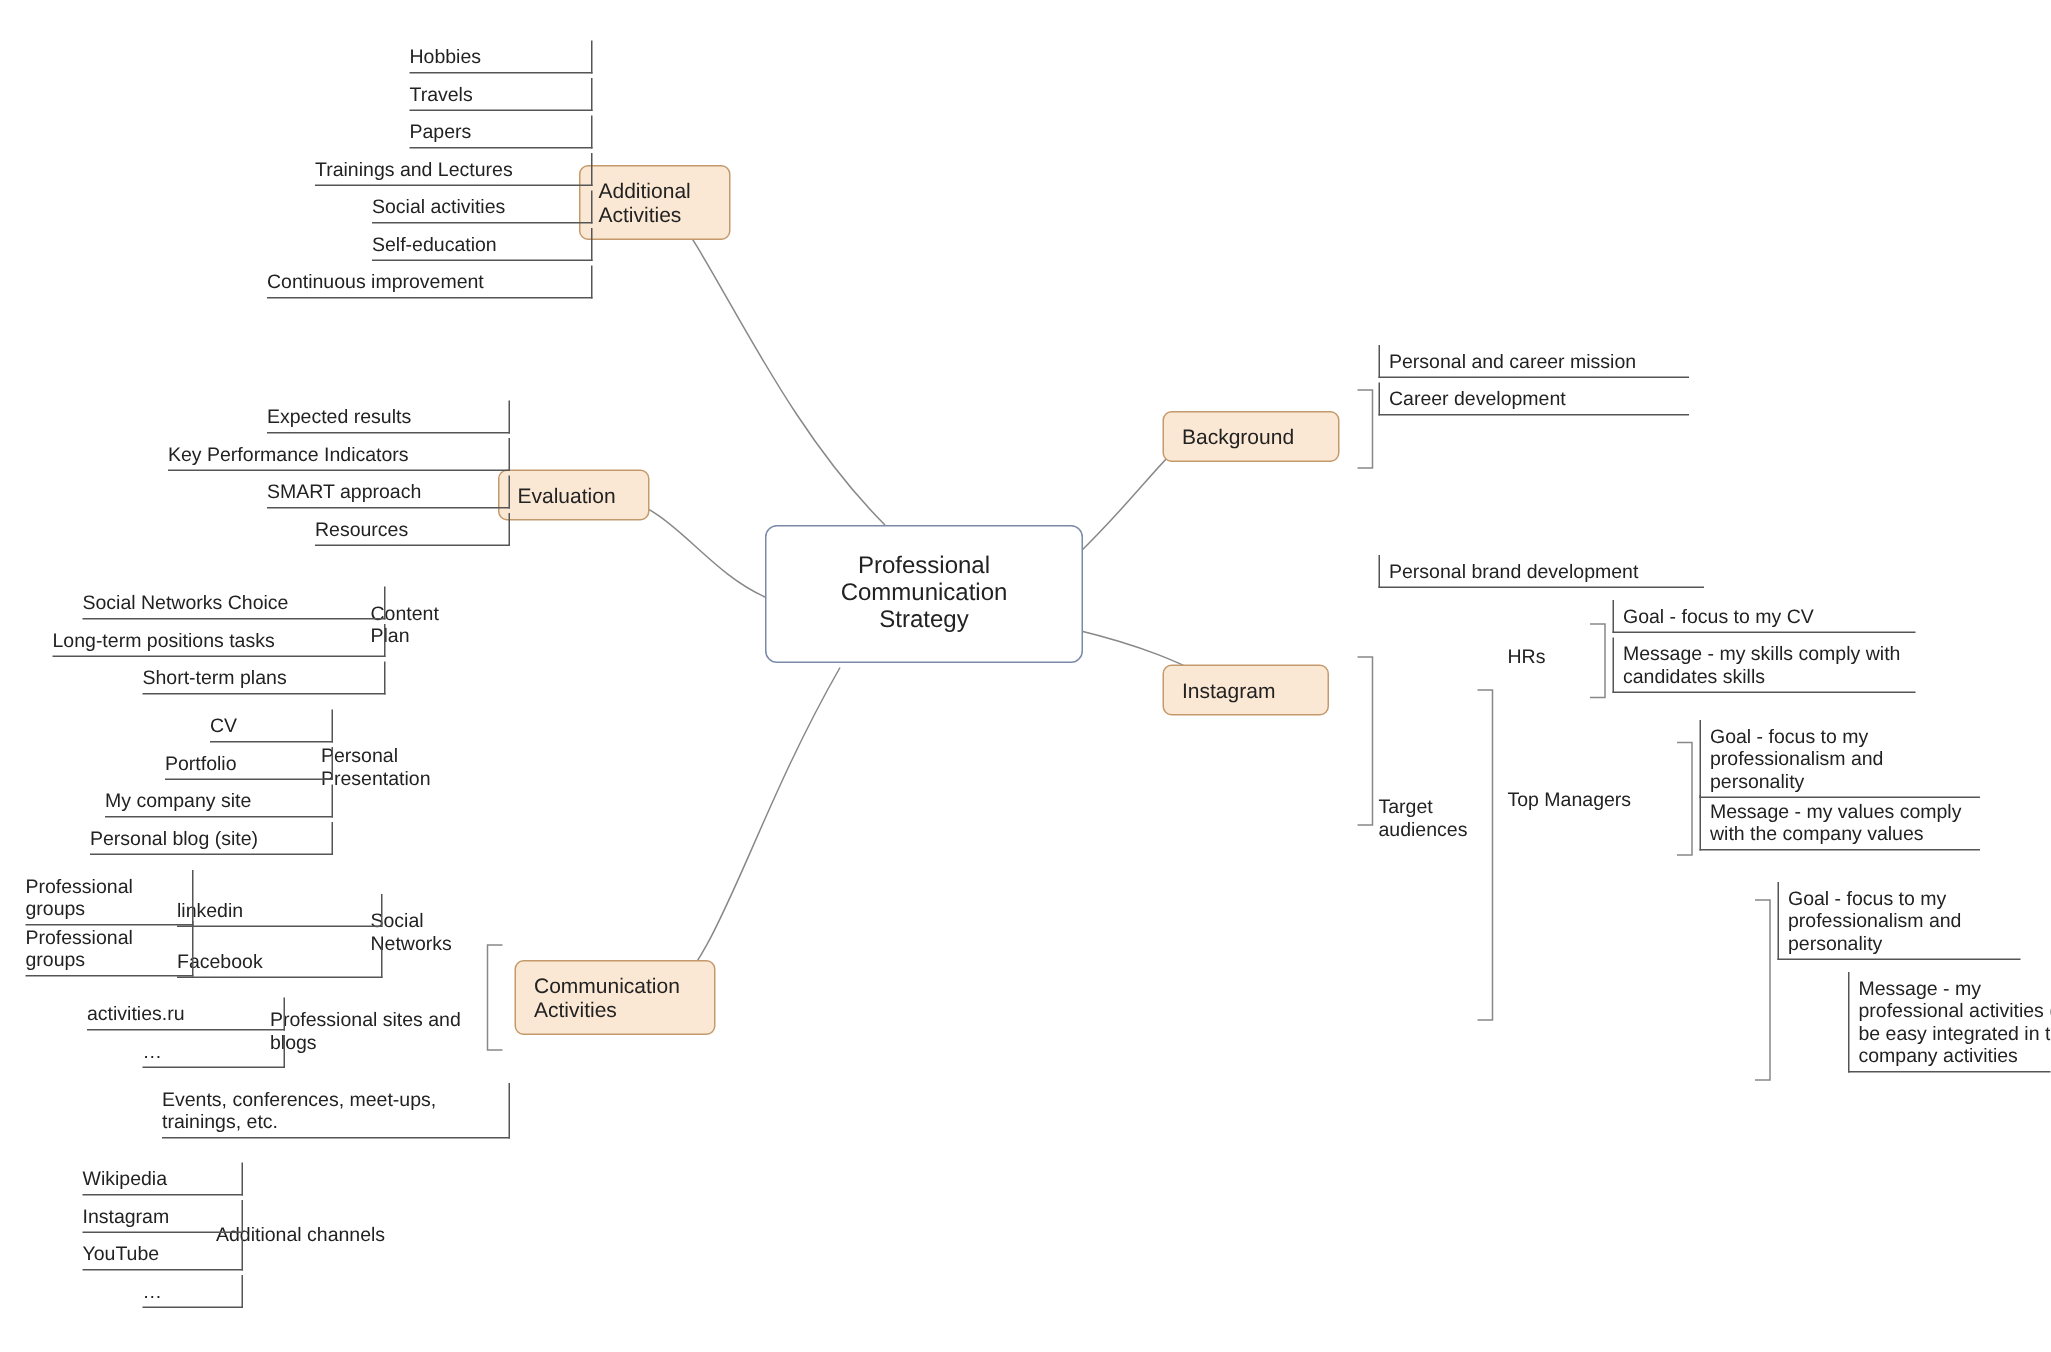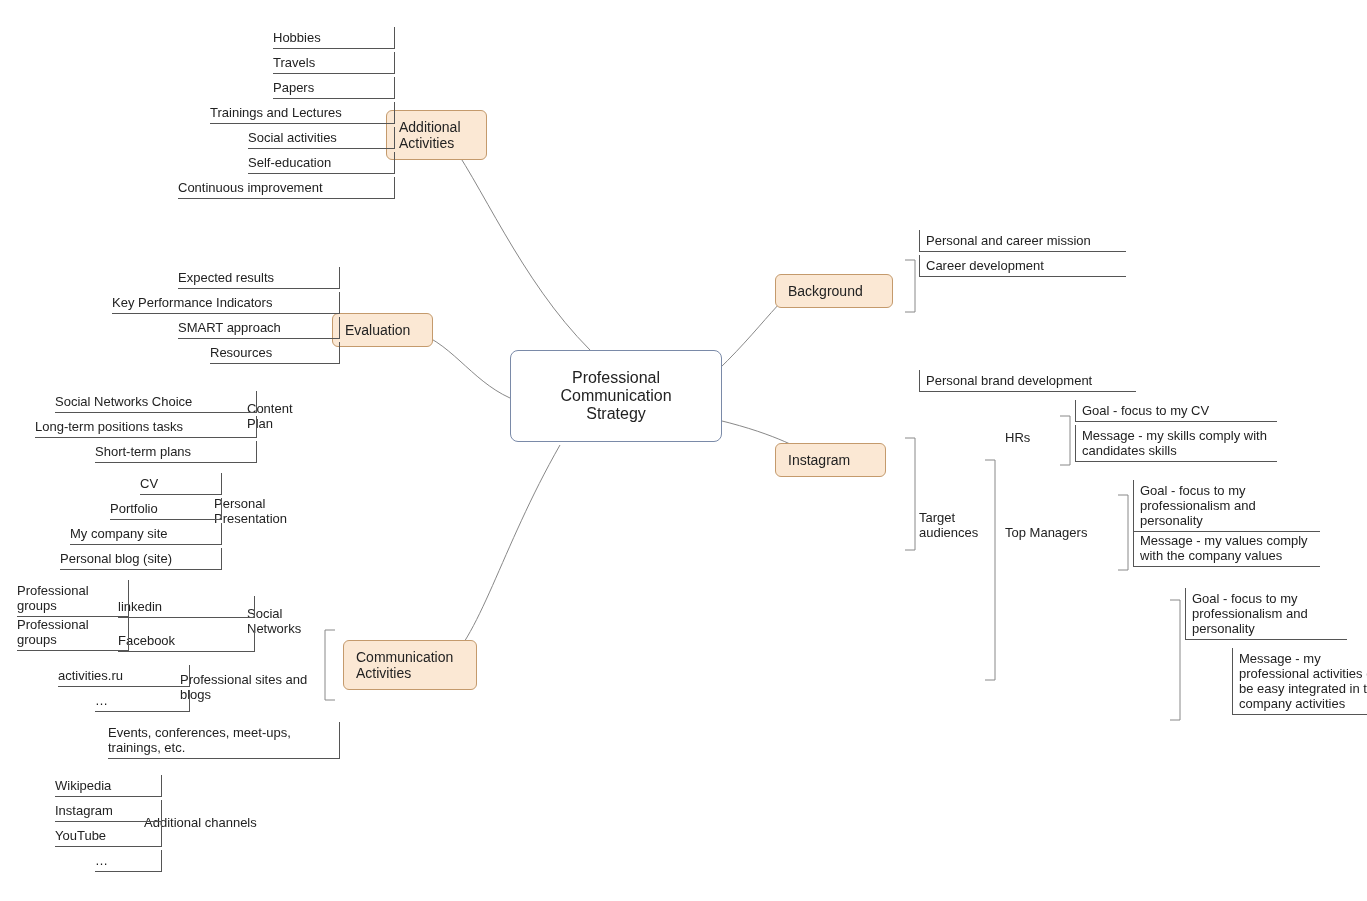--- a/index.html
+++ b/index.html
@@ -100,21 +100,21 @@
 <div class="branch-node" style="left:775px;top:274px;width:92px">
   <span>Background</span>
 </div>
 <div class="leaf lb lalign" style="left:919px;top:230px;width:200px">Personal and career mission</div>
 <div class="leaf lb lalign" style="left:919px;top:255px;width:200px">Career development</div>
 
 <div class="branch-node" style="left:775px;top:443px;width:85px">
   <span>Instagram</span>
 </div>
 <div class="leaf lb lalign" style="left:919px;top:370px;width:210px">Personal brand development</div>
-<div class="sublabel" style="left:919px;top:510px;width:80px">Target audiences</div>
+<div class="sublabel" style="left:919px;top:530px;width:80px">Target audiences</div>
 
 <div class="sublabel" style="left:1005px;top:430px">HRs</div>
 <div class="leaf lb lalign" style="left:1075px;top:400px;width:195px">Goal - focus to my CV</div>
 <div class="leaf lb lalign" style="left:1075px;top:425px;width:195px">Message - my skills comply with candidates skills</div>
 
 <div class="sublabel" style="left:1005px;top:525px">Top Managers</div>
 <div class="leaf lb lalign" style="left:1133px;top:480px;width:180px">Goal - focus to my professionalism and personality</div>
 <div class="leaf lb lalign" style="left:1133px;top:530px;width:180px">Message - my values comply with the company values</div>
 
 <div class="leaf lb lalign" style="left:1185px;top:588px;width:155px">Goal - focus to my professionalism and personality</div>

